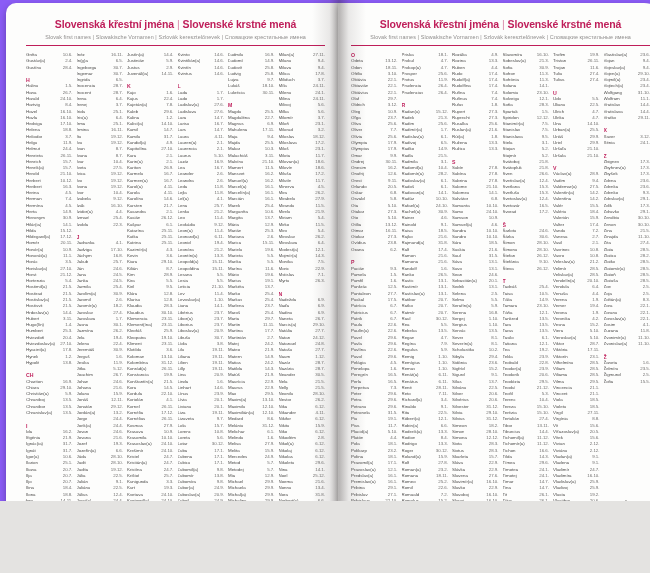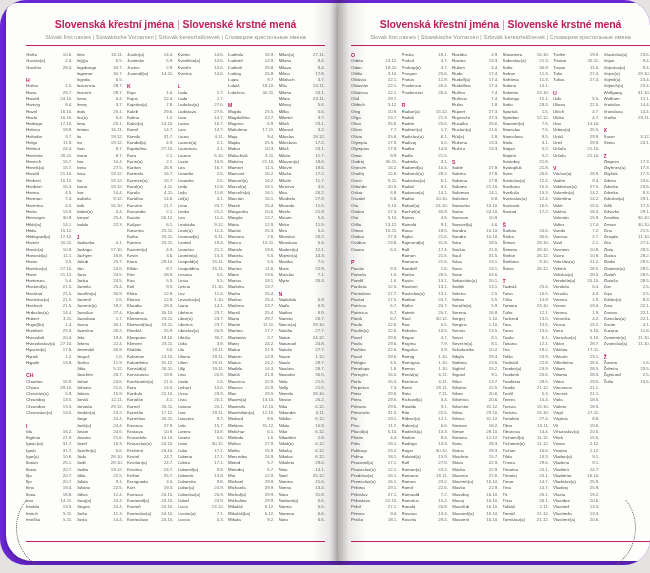--- a/index.html
+++ b/index.html
@@ -1,17 +1,17 @@
 <!DOCTYPE html>
 <html style="--accent: #bf1e5a;"><head>
 <meta charset="utf-8">
 <style>
   html,body{margin:0;padding:0;background:#e4e3e1;}
-  .scene{position:relative;width:650px;height:565px;overflow:hidden;background:#6d28d9;
-         font-family:"Liberation Sans",sans-serif;border-radius:26px;}
+  .scene{position:relative;width:650px;height:501px;overflow:hidden;background:#8b5cf6;
+         font-family:"Liberation Sans",sans-serif;}
   .page{position:absolute;top:3px;width:332px;height:558px;background:#fdfdfc;z-index:1;
         box-shadow:0 3px 7px rgba(0,0,0,.30);}
   .page.left{left:6px;border-radius:10px 0 0 26px;padding:0;}
   .page.right{left:338px;border-radius:0 26px 26px 0;}
   .pg-inner{position:absolute;top:0;bottom:0;}
   .page.left .pg-inner{left:20px;right:13px;}
   .page.right .pg-inner{left:13px;right:20px;}
   .pg-header{padding-top:15px;text-align:center;}
   .title{font-size:10.5px;font-weight:700;color:var(--accent,#bf1e5a);letter-spacing:-0.15px;white-space:nowrap;}
   .title .sep{font-weight:300;color:#d887a7;padding:0 3px;}

